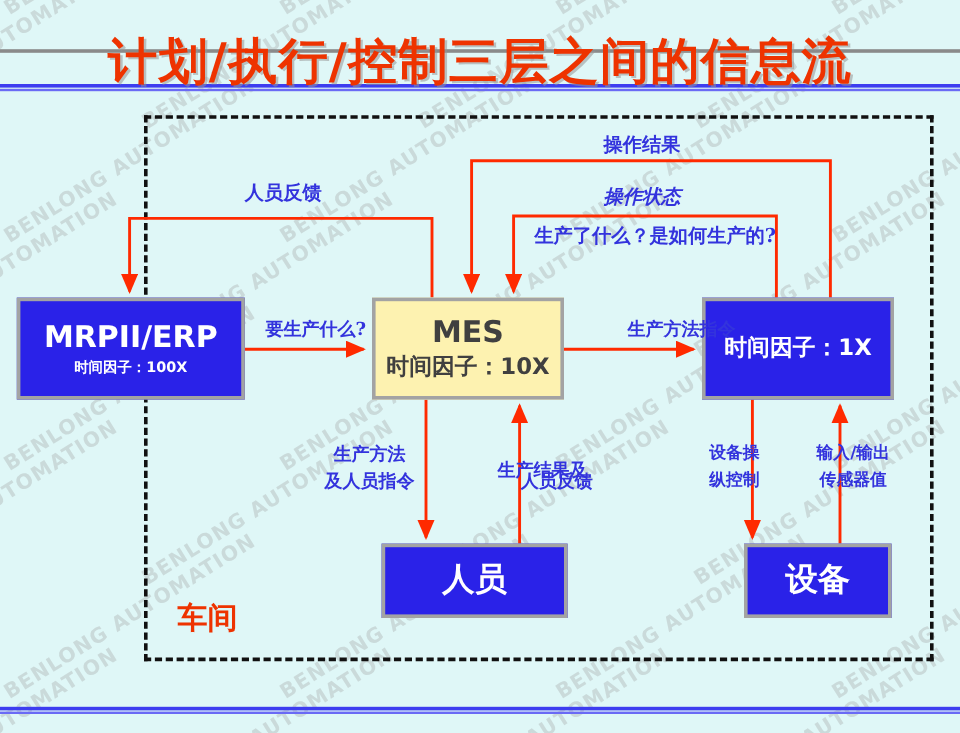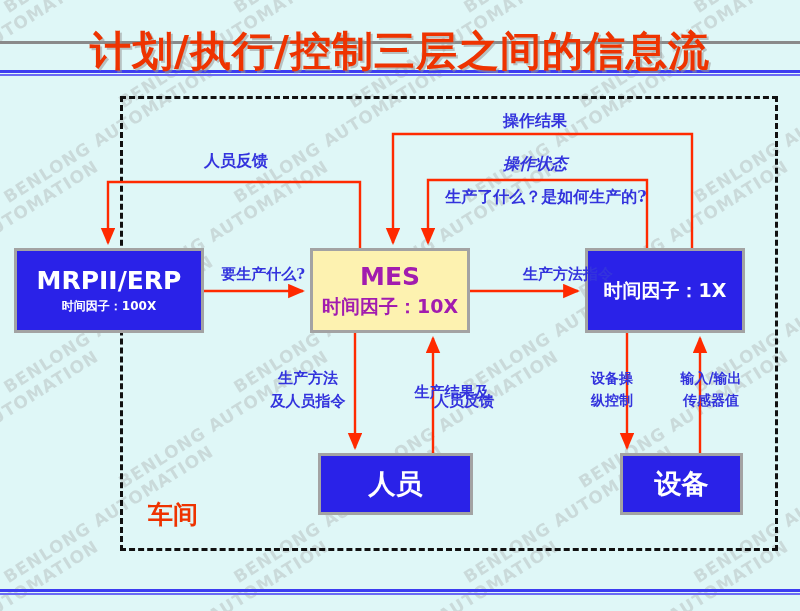--- a/index.html
+++ b/index.html
@@ -44,21 +44,21 @@
     font-family:"DejaVu Sans","Liberation Sans",sans-serif;}
 
   
   .box{position:absolute;z-index:6;border:3px solid #a3a3a3;box-sizing:border-box;
        display:flex;flex-direction:column;align-items:center;justify-content:center;}
   .box.blue{background:#2a22e8;}
   .box.yellow{background:#fdf2b0;}
   .box .l1{font-weight:bold;line-height:1.05;}
   .box .l2{font-weight:bold;line-height:1.05;}
   .blue .l1,.blue .l2{color:#ffffff;}
-  .yellow .l1,.yellow .l2{color:#a21caf;}
+  .yellow .l1,.yellow .l2{color:#404040;}
 
   #box-erp{left:14px;top:248px;width:190px;height:85px;}
   #box-erp .l1{font-size:25px;margin-bottom:6px;}
   #box-erp .l2{font-size:12px;}
   #box-mes{left:310px;top:248px;width:160px;height:85px;}
   #box-mes .l1{font-size:25px;margin-bottom:6px;}
   #box-mes .l2{font-size:19px;}
   #box-ctrl{left:585px;top:248px;width:160px;height:85px;}
   #box-ctrl .l1{font-size:25px;margin-bottom:6px;}
   #box-ctrl .l2{font-size:19px;}

